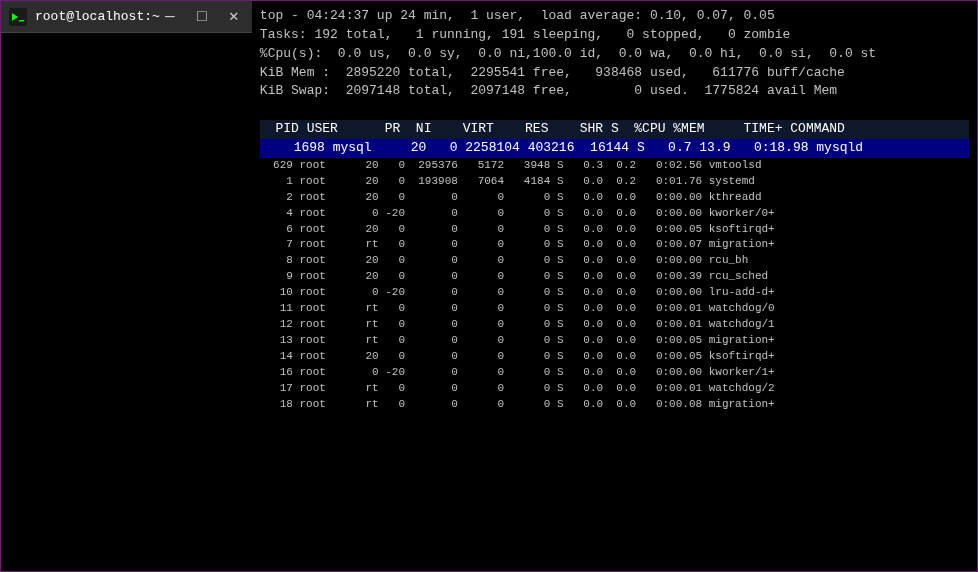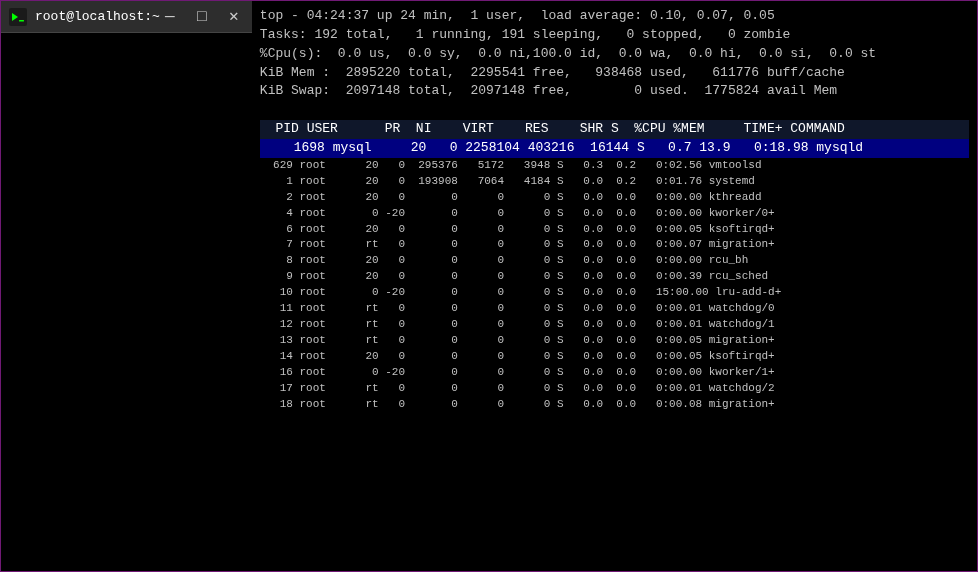--- a/index.html
+++ b/index.html
@@ -117,21 +117,21 @@
 
     <div class="row-highlight"> 1698 mysql     20   0 2258104 403216  16144 S   0.7 13.9   0:18.98 mysqld</div>
     <div class="line">  629 root      20   0  295376   5172   3948 S   0.3  0.2   0:02.56 vmtoolsd</div>
     <div class="line">    1 root      20   0  193908   7064   4184 S   0.0  0.2   0:01.76 systemd</div>
     <div class="line">    2 root      20   0       0      0      0 S   0.0  0.0   0:00.00 kthreadd</div>
     <div class="line">    4 root       0 -20       0      0      0 S   0.0  0.0   0:00.00 kworker/0+</div>
     <div class="line">    6 root      20   0       0      0      0 S   0.0  0.0   0:00.05 ksoftirqd+</div>
     <div class="line">    7 root      rt   0       0      0      0 S   0.0  0.0   0:00.07 migration+</div>
     <div class="line">    8 root      20   0       0      0      0 S   0.0  0.0   0:00.00 rcu_bh</div>
     <div class="line">    9 root      20   0       0      0      0 S   0.0  0.0   0:00.39 rcu_sched</div>
-    <div class="line">   10 root       0 -20       0      0      0 S   0.0  0.0   15:00.00 lru-add-d+</div>
+    <div class="line">   10 root       0 -20       0      0      0 S   0.0  0.0   0:00.00 lru-add-d+</div>
     <div class="line">   11 root      rt   0       0      0      0 S   0.0  0.0   0:00.01 watchdog/0</div>
     <div class="line">   12 root      rt   0       0      0      0 S   0.0  0.0   0:00.01 watchdog/1</div>
     <div class="line">   13 root      rt   0       0      0      0 S   0.0  0.0   0:00.05 migration+</div>
     <div class="line">   14 root      20   0       0      0      0 S   0.0  0.0   0:00.05 ksoftirqd+</div>
     <div class="line">   16 root       0 -20       0      0      0 S   0.0  0.0   0:00.00 kworker/1+</div>
     <div class="line">   17 root      rt   0       0      0      0 S   0.0  0.0   0:00.01 watchdog/2</div>
     <div class="line">   18 root      rt   0       0      0      0 S   0.0  0.0   0:00.08 migration+</div>
   </div>
 </div>
 

